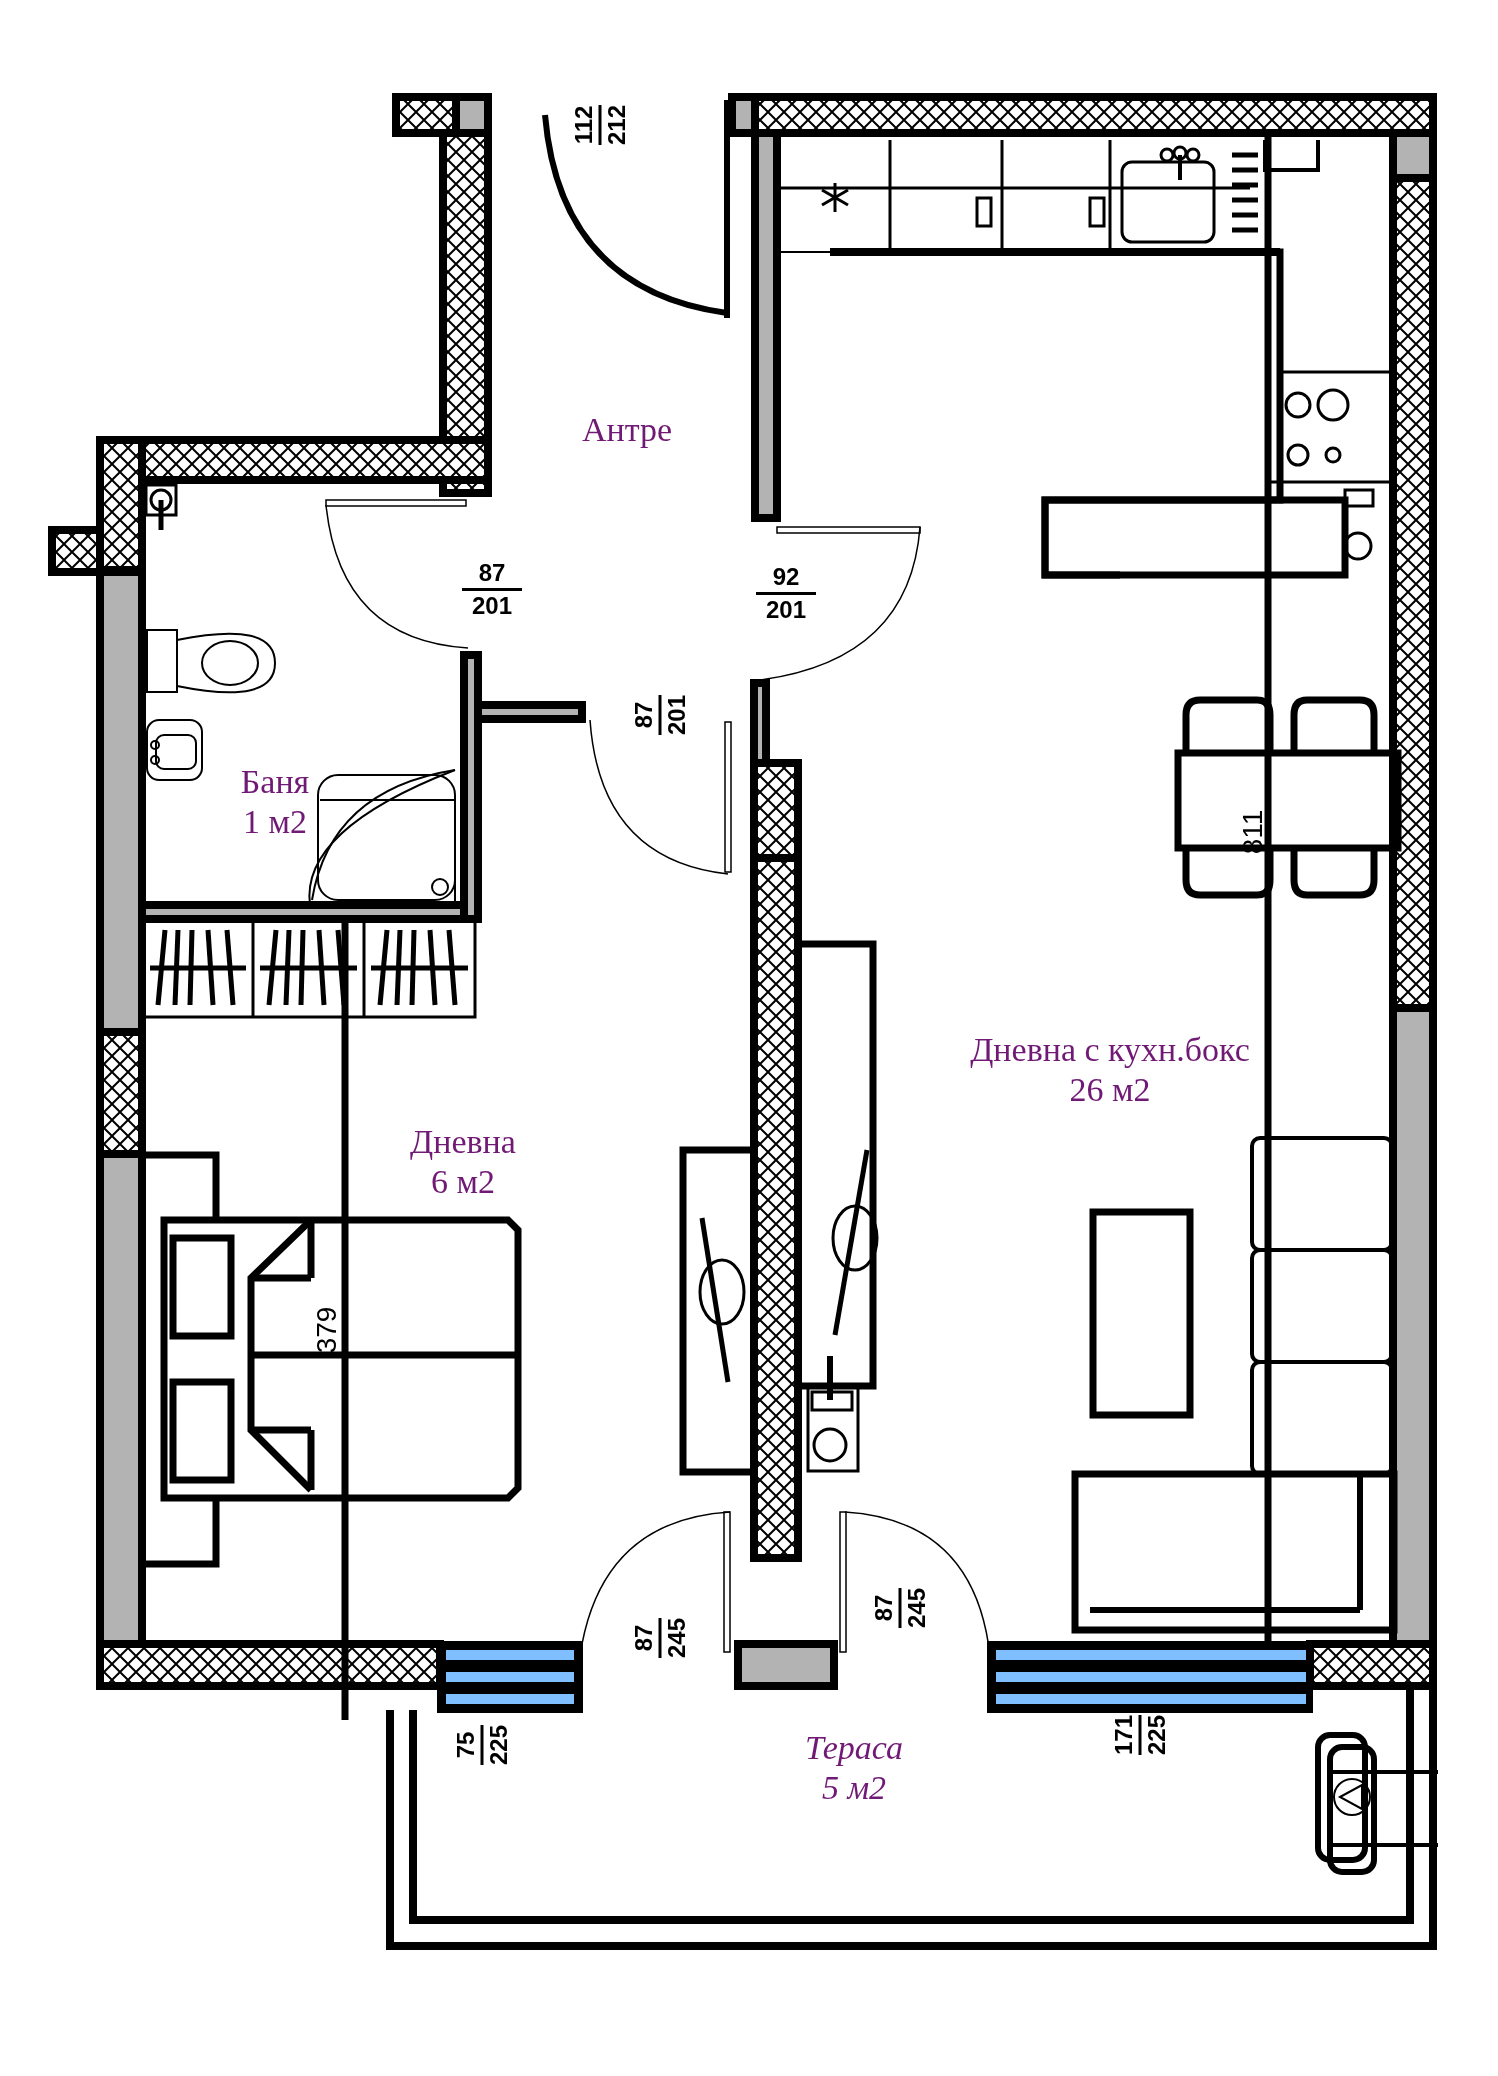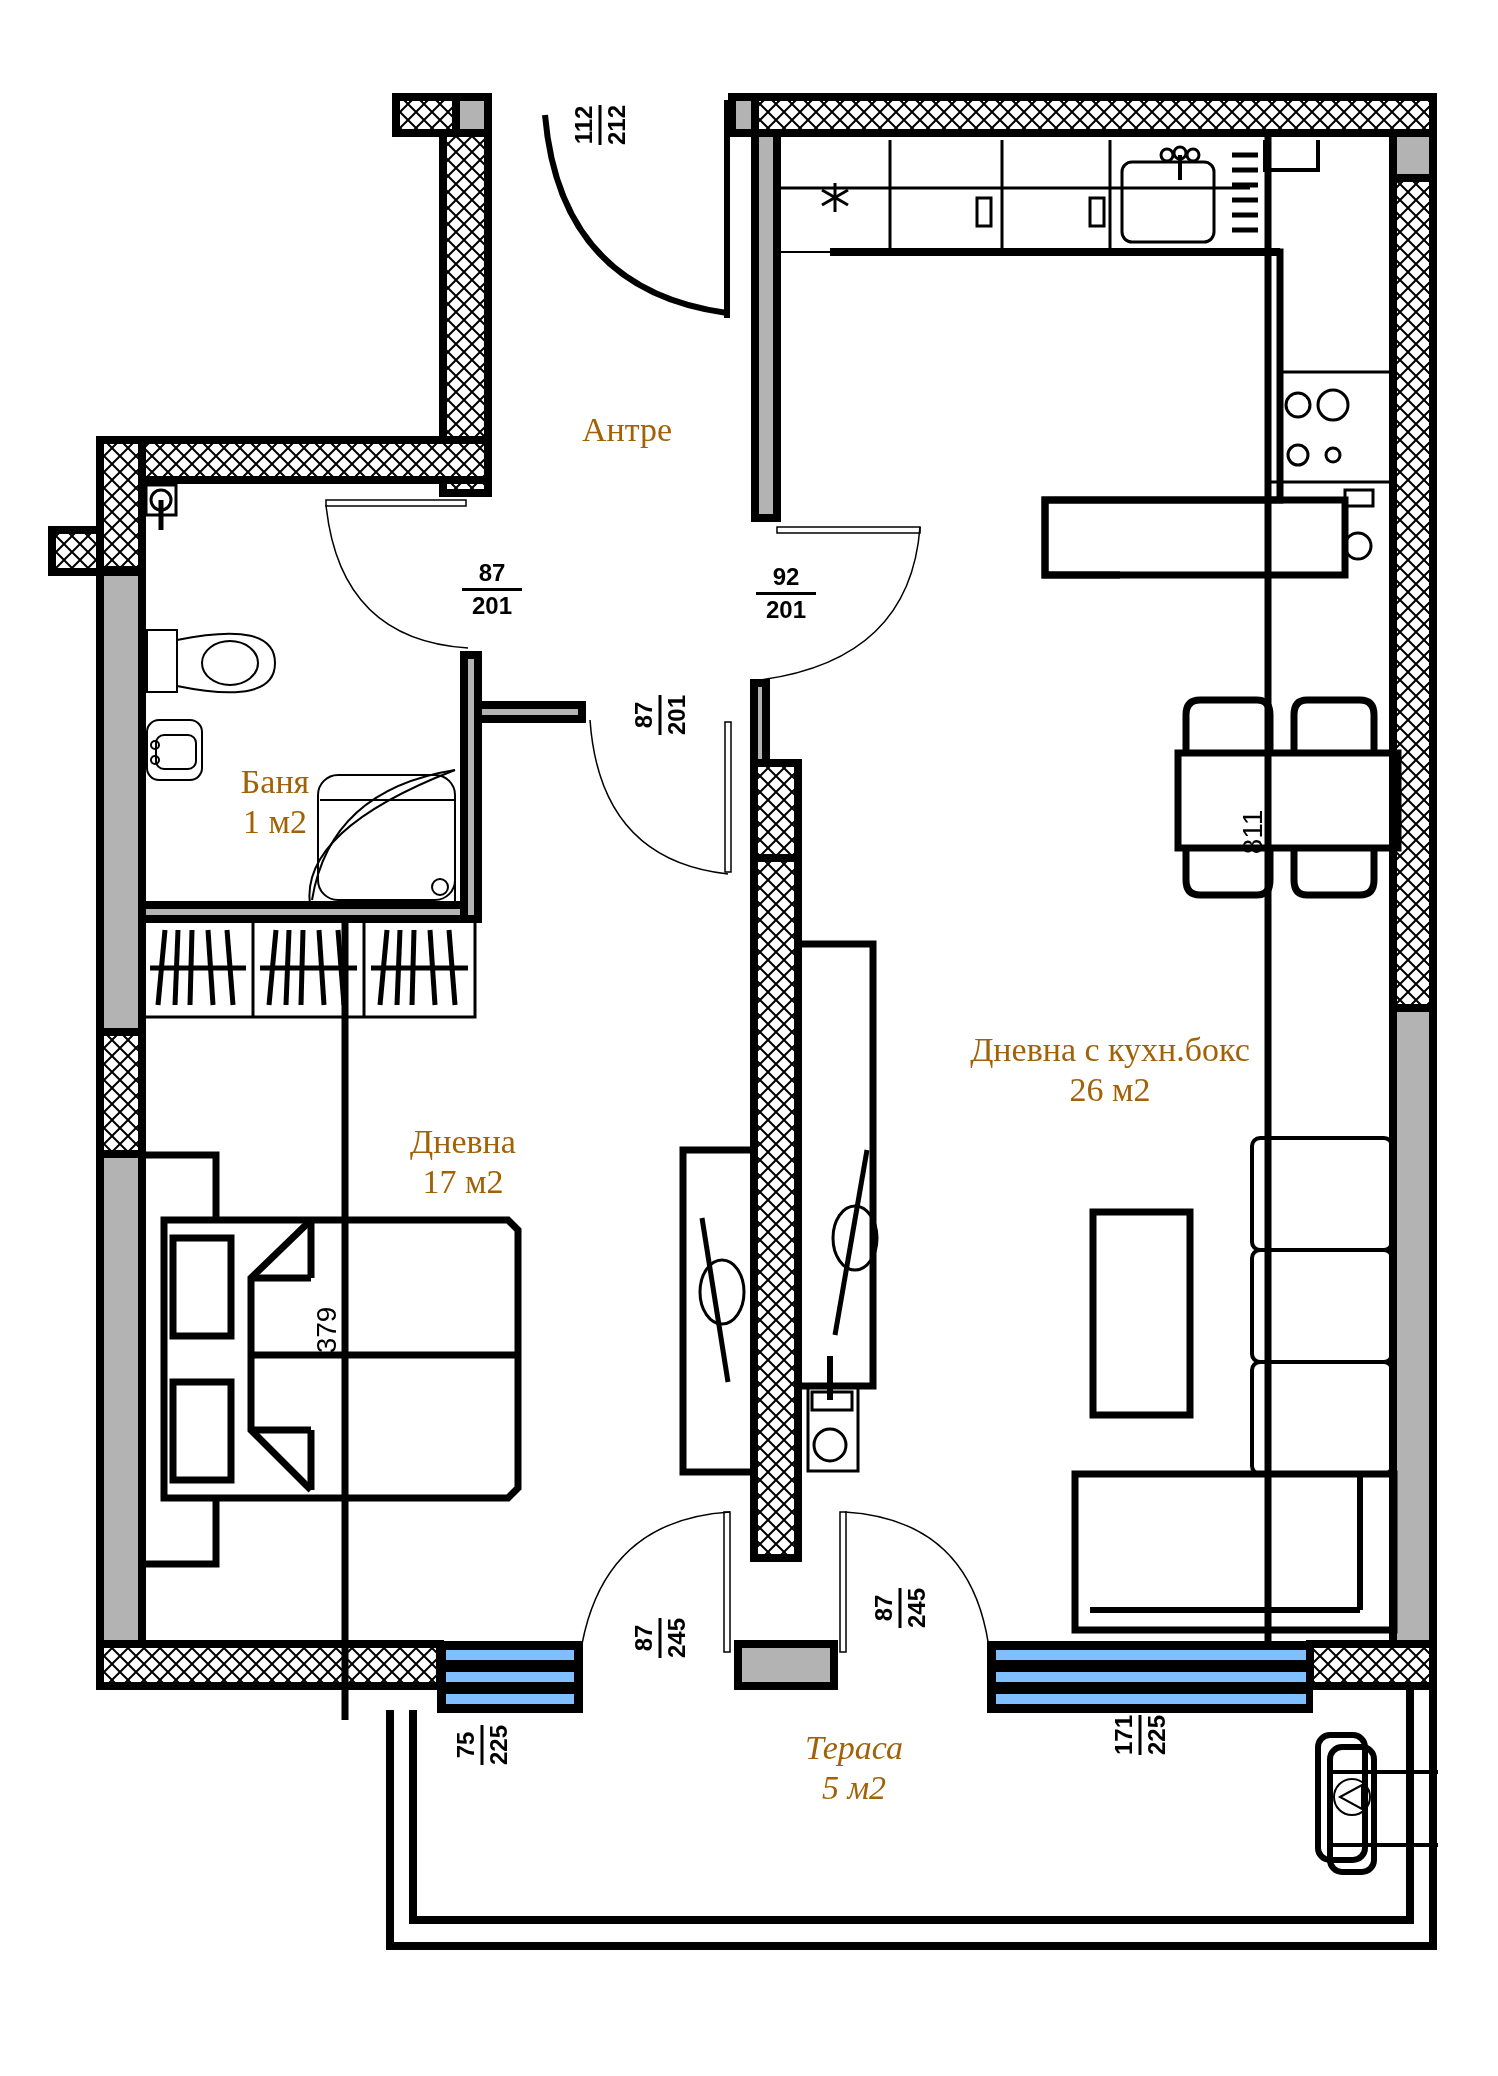--- a/index.html
+++ b/index.html
@@ -1,18 +1,18 @@
 <!DOCTYPE html>
 <html><head>
 <meta charset="utf-8">
 <style>
   html,body{margin:0;padding:0;background:#fff;}
   body{width:1498px;height:2076px;position:relative;overflow:hidden;font-family:"Liberation Serif","DejaVu Serif",serif;}
   svg{position:absolute;left:0;top:0;}
-  .room-label{position:absolute;text-align:center;color:#a16207;font-family:"Liberation Serif","DejaVu Serif",serif;font-size:34px;line-height:40px;white-space:nowrap;transform:translateX(-50%);}
+  .room-label{position:absolute;text-align:center;color:#701a75;font-family:"Liberation Serif","DejaVu Serif",serif;font-size:34px;line-height:40px;white-space:nowrap;transform:translateX(-50%);}
   .dim{position:absolute;font-family:"Liberation Sans","DejaVu Sans",sans-serif;font-size:24px;font-weight:bold;color:#000;text-align:center;line-height:26px;}
   .dim .line{display:block;height:3px;background:#000;margin:2px 0;}
   .dim-h{transform:translateX(-50%);}
   .dim-v{transform-origin:center center;transform:translate(-50%,-50%) rotate(-90deg);}
   .dim-plain{position:absolute;font-family:"Liberation Sans","DejaVu Sans",sans-serif;font-size:28px;color:#000;transform:translate(-50%,-50%) rotate(-90deg);}
 </style>
 </head>
 <body>
 
 <svg width="1498" height="2076" viewBox="0 0 1498 2076" xmlns="http://www.w3.org/2000/svg">
@@ -245,21 +245,21 @@
 
 <div class="room-label" style="left:627px;top:410px;">
   <div>Антре</div>
 </div>
 <div class="room-label" style="left:275px;top:762px;text-align:center;">
   <div>Баня</div>
   <div>1 м2</div>
 </div>
 <div class="room-label" style="left:463px;top:1122px;">
   <div>Дневна</div>
-  <div>17 м2</div>
+  <div>6 м2</div>
 </div>
 <div class="room-label" style="left:1110px;top:1030px;">
   <div>Дневна с кухн.бокс</div>
   <div>26 м2</div>
 </div>
 <div class="room-label" style="left:854px;top:1728px;font-style:italic;">
   <div>Тераса</div>
   <div>5 м2</div>
 </div>
 

